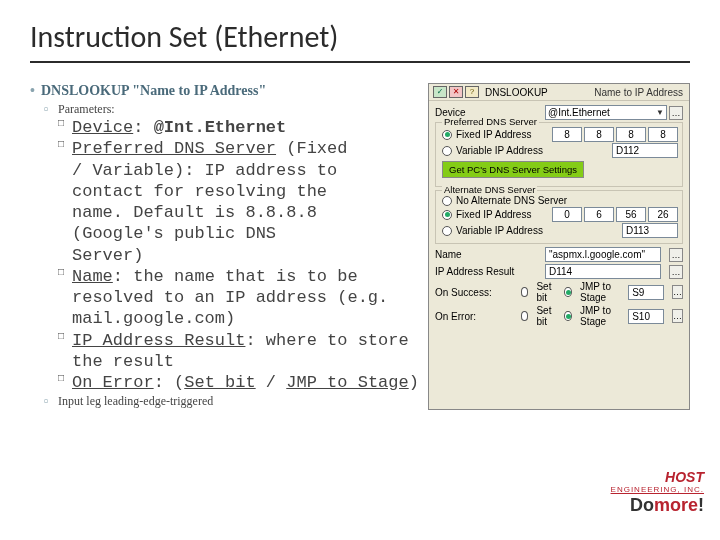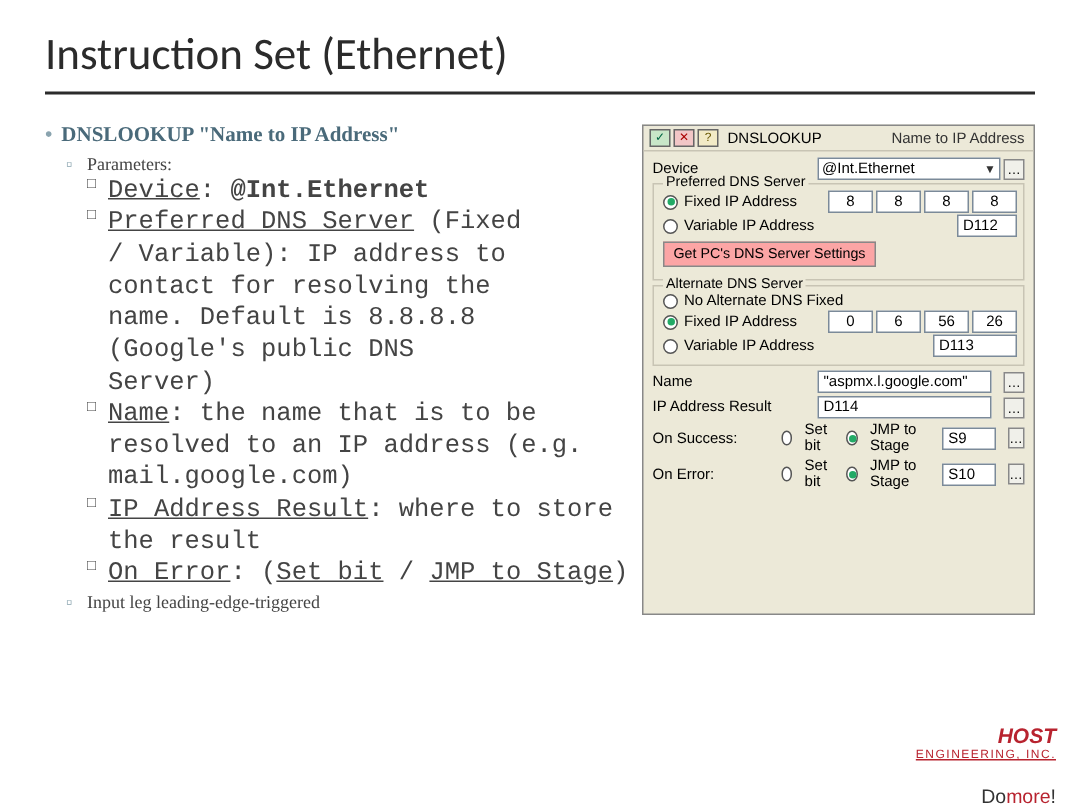--- a/index.html
+++ b/index.html
@@ -33,30 +33,30 @@
   .combo { flex: 1; background: #fff; border: 1px solid #7b8a99; height: 15px; display: flex; align-items: center; padding: 0 2px; justify-content: space-between; }
   .combo .tri { font-size: 8px; color: #333; }
   .field { background: #fff; border: 1px solid #7b8a99; height: 15px; padding: 0 3px; display: inline-flex; align-items: center; }
   .w34 { width: 30px; text-align: center; justify-content: center; }
   .group { border: 1px solid #c8c4b4; padding: 4px 4px 4px 6px; margin-bottom: 3px; position: relative; }
   .group-t { position: absolute; top: -7px; left: 6px; background: #ece9d8; padding: 0 2px; font-size: 9.5px; }
   .radio-row { display: flex; align-items: center; gap: 4px; margin-bottom: 1px; }
   .radio { width: 10px; height: 10px; border: 1px solid #555; border-radius: 50%; display: inline-flex; align-items: center; justify-content: center; background: #fff; }
   .radio.on::after { content: ""; width: 5px; height: 5px; background: #2a6; border-radius: 50%; }
   .ipset { display: flex; gap: 2px; margin-left: auto; }
-  .dns-btn { border: 1px solid #888; background: #fca5a5; padding: 2px 6px; font-size: 9.5px; margin: 2px 0 4px 0; display: inline-block; }
+  .dns-btn { border: 1px solid #888; background: #84cc16; padding: 2px 6px; font-size: 9.5px; margin: 2px 0 4px 0; display: inline-block; }
   .row2 { display: flex; align-items: center; margin-bottom: 2px; gap: 6px; }
   .row2 .lab2 { width: 104px; }
   .row2 .opts { display: flex; gap: 8px; align-items: center; }
   .mag { width: 14px; height: 14px; border: 1px solid #888; background: #f0f0ea; font-size: 9px; text-align: center; line-height: 12px; margin-left: 2px; }
 
-  .footer { position: absolute; bottom: 2px; right: 16px; text-align: right; }
+  .footer { position: absolute; bottom: 24px; right: 16px; text-align: right; }
   .host-logo { font-family: Arial, sans-serif; font-size: 14px; font-weight: bold; font-style: italic; color: #b8232f; }
   .host-logo .eng { font-size: 8px; font-weight: normal; font-style: normal; display: block; color: #b8232f; letter-spacing: 1px; text-decoration: underline; }
-  .domore { font-family: Arial, sans-serif; font-size: 13px; font-weight: normal; color: #333; margin-top: 16px; }
+  .domore { font-family: Arial, sans-serif; font-size: 18px; font-weight: bold; color: #333; margin-top: 1px; }
   .domore .red { color: #b8232f; }
 </style>
 </head>
 <body>
 
 <div class="slide">
   <h1>Instruction Set (Ethernet)</h1>
 
   <div class="content">
     <div class="text-col">
@@ -101,30 +101,30 @@
             <div class="ipset">
               <span class="field w34">8</span>
               <span class="field w34">8</span>
               <span class="field w34">8</span>
               <span class="field w34">8</span>
             </div>
           </div>
           <div class="radio-row">
             <span class="radio"></span>
             <span>Variable IP Address</span>
-            <span class="field" style="margin-left:auto;width:40px">D112</span>
+            <span class="field" style="margin-left:auto;width:66px">D112</span>
           </div>
           <div class="dns-btn">Get PC's DNS Server Settings</div>
         </div>
 
         <div class="group">
           <div class="group-t">Alternate DNS Server</div>
           <div class="radio-row">
             <span class="radio"></span>
-            <span>No Alternate DNS Fixed</span>
+            <span>No Alternate DNS Server</span>
           </div>
           <div class="radio-row">
             <span class="radio on"></span>
             <span>Fixed IP Address</span>
             <div class="ipset">
               <span class="field w34">0</span>
               <span class="field w34">6</span>
               <span class="field w34">56</span>
               <span class="field w34">26</span>
             </div>

